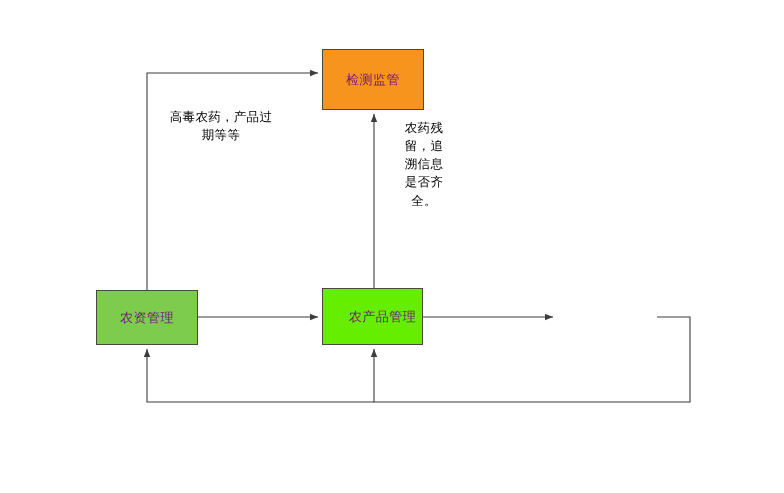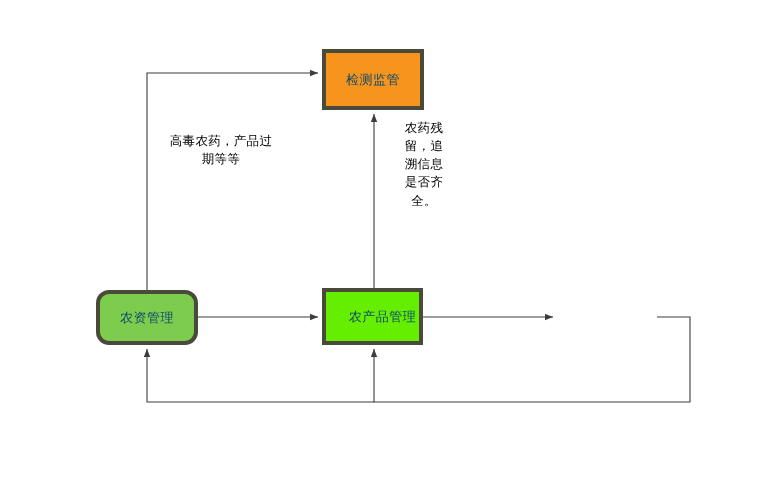--- a/index.html
+++ b/index.html
@@ -18,43 +18,43 @@
   svg#edges {
     position: absolute;
     left: 0;
     top: 0;
     width: 784px;
     height: 493px;
   }
   .node {
     position: absolute;
     box-sizing: border-box;
-    border: 4px solid #0f172a;
+    border: 1px solid #0f172a;
     display: flex;
     align-items: center;
     justify-content: center;
     font-size: 13px;
-    color: #0c4a6e;
+    color: #701a75;
     letter-spacing: 0.5px;
     line-height: 1.2;
   }
   .edge-label {
     position: absolute;
     font-size: 12.5px;
     color: #000000;
     line-height: 1.45;
     text-align: center;
     white-space: pre-line;
     letter-spacing: 0.3px;
   }
   #node-inspection { left: 322px; top: 49px; width: 102px; height: 61px; }
-  #node-inputs     { left: 96px;  top: 290px; width: 102px; height: 55px; border-radius: 13px; }
+  #node-inputs     { left: 96px;  top: 290px; width: 102px; height: 55px; }
   #node-produce    { left: 322px; top: 288px; width: 101px; height: 57px; }
   #node-trace      { left: 557px; top: 291px; width: 100px; height: 53px; }
-  #label-pesticide { left: 152px; top: 108px; width: 138px; margin-top: 24px; }
+  #label-pesticide { left: 152px; top: 108px; width: 138px; }
   #label-residue   { left: 396px; top: 119px; width: 56px; }
 </style>
 </head>
 <body>
 
 <div id="canvas" style="background: rgb(255, 255, 255);">
 
   <svg id="edges" viewBox="0 0 784 493" xmlns="http://www.w3.org/2000/svg">
     <defs>
       <marker id="arrow" markerWidth="9" markerHeight="9" refX="8" refY="3.2" orient="auto" markerUnits="userSpaceOnUse">

